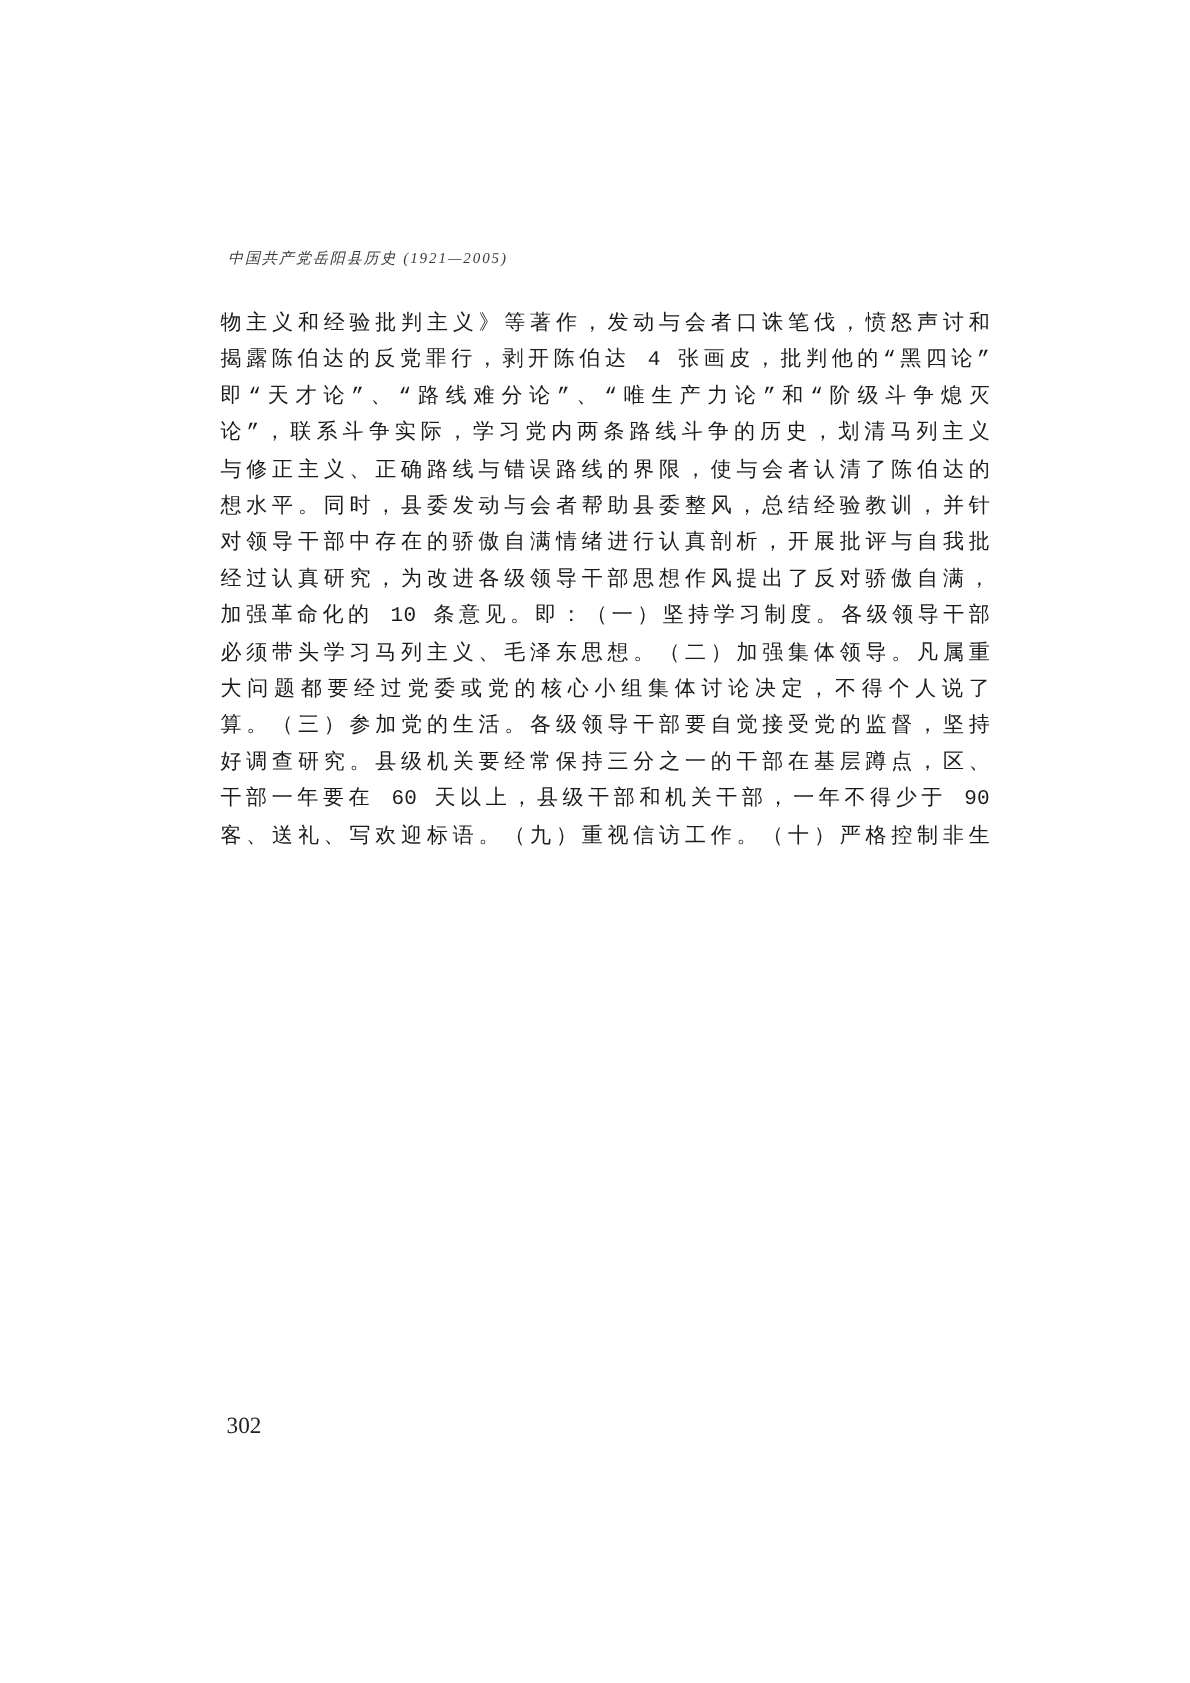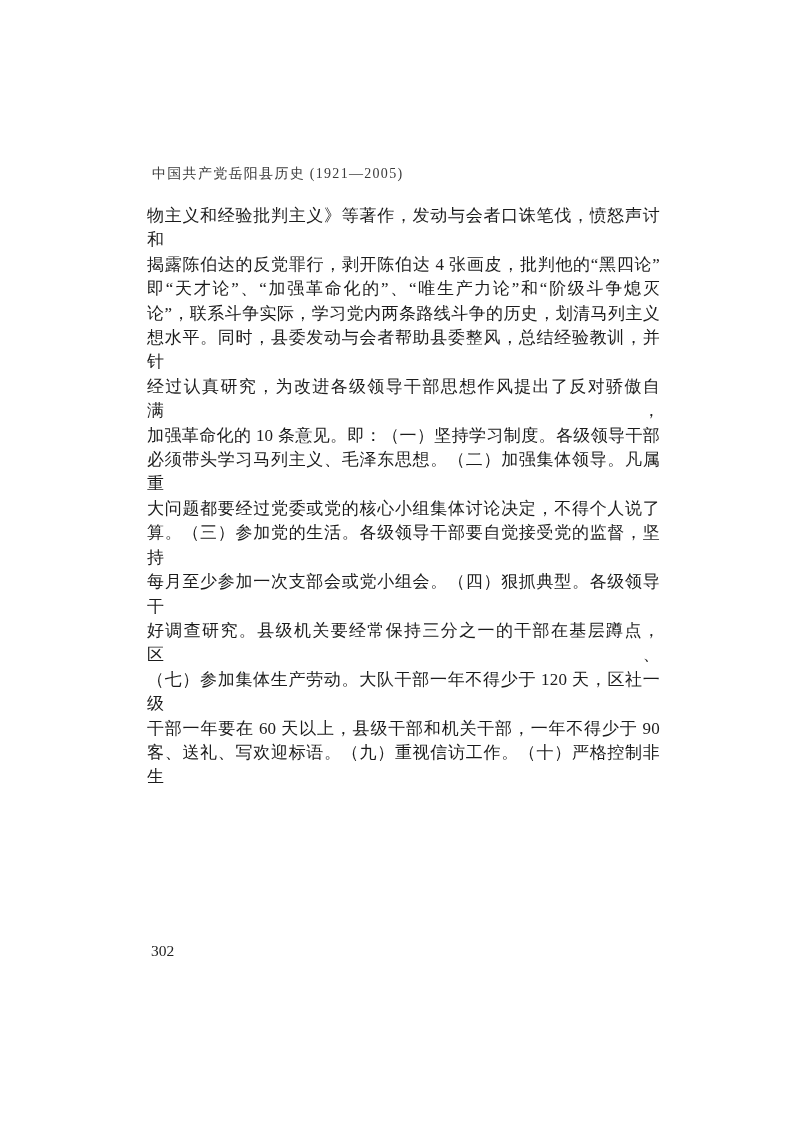--- a/index.html
+++ b/index.html
@@ -13,38 +13,40 @@
     height: 1122px;
     background: #ffffff;
     overflow: hidden;
     font-family: "Liberation Serif", "DejaVu Serif", serif;
     color: #1b1b1b;
   }
   .running-header {
     position: absolute;
     left: 152px;
     top: 165px;
-    font-size: 14px;
+    font-size: 10px;
     letter-spacing: 1.3px;
     color: #3a3a3a;
     white-space: nowrap;
+    font-style: italic;
   }
   .page-body {
     position: absolute;
     left: 147px;
     top: 204px;
     width: 513px;
   }
   .line {
-    font-size: 17px;
+    font-size: 14px;
     line-height: 24.4px;
     text-align: justify;
     text-align-last: justify;
     letter-spacing: 0.2px;
     white-space: normal;
+    font-family: Liberation Mono, monospace;
   }
   .page-number {
     position: absolute;
     left: 151px;
     top: 941px;
     font-size: 15.5px;
     line-height: 20px;
     color: #222;
     text-align: center;
   }
@@ -52,31 +54,31 @@
 </head>
 <body>
 
 <div class="book-page">
 
   <div class="running-header">中国共产党岳阳县历史 (1921—2005)</div>
 
   <div class="page-body">
     <div class="line">物主义和经验批判主义》等著作，发动与会者口诛笔伐，愤怒声讨和</div>
     <div class="line">揭露陈伯达的反党罪行，剥开陈伯达 4 张画皮，批判他的“黑四论”</div>
-    <div class="line">即“天才论”、“加强革命化的”、“唯生产力论”和“阶级斗争熄灭</div>
+    <div class="line">即“天才论”、“路线难分论”、“唯生产力论”和“阶级斗争熄灭</div>
     <div class="line">论”，联系斗争实际，学习党内两条路线斗争的历史，划清马列主义</div>
+    <div class="line">与修正主义、正确路线与错误路线的界限，使与会者认清了陈伯达的</div>
     <div class="line">想水平。同时，县委发动与会者帮助县委整风，总结经验教训，并针</div>
+    <div class="line">对领导干部中存在的骄傲自满情绪进行认真剖析，开展批评与自我批</div>
     <div class="line">经过认真研究，为改进各级领导干部思想作风提出了反对骄傲自满，</div>
     <div class="line">加强革命化的 10 条意见。即：（一）坚持学习制度。各级领导干部</div>
     <div class="line">必须带头学习马列主义、毛泽东思想。（二）加强集体领导。凡属重</div>
     <div class="line">大问题都要经过党委或党的核心小组集体讨论决定，不得个人说了</div>
     <div class="line">算。（三）参加党的生活。各级领导干部要自觉接受党的监督，坚持</div>
-    <div class="line">每月至少参加一次支部会或党小组会。（四）狠抓典型。各级领导干</div>
     <div class="line">好调查研究。县级机关要经常保持三分之一的干部在基层蹲点，区、</div>
-    <div class="line">（七）参加集体生产劳动。大队干部一年不得少于 120 天，区社一级</div>
     <div class="line">干部一年要在 60 天以上，县级干部和机关干部，一年不得少于 90</div>
     <div class="line">客、送礼、写欢迎标语。（九）重视信访工作。（十）严格控制非生</div>
 
   </div>
 
   <div class="page-number">302</div>
 
 </div>
 
 </body></html>

